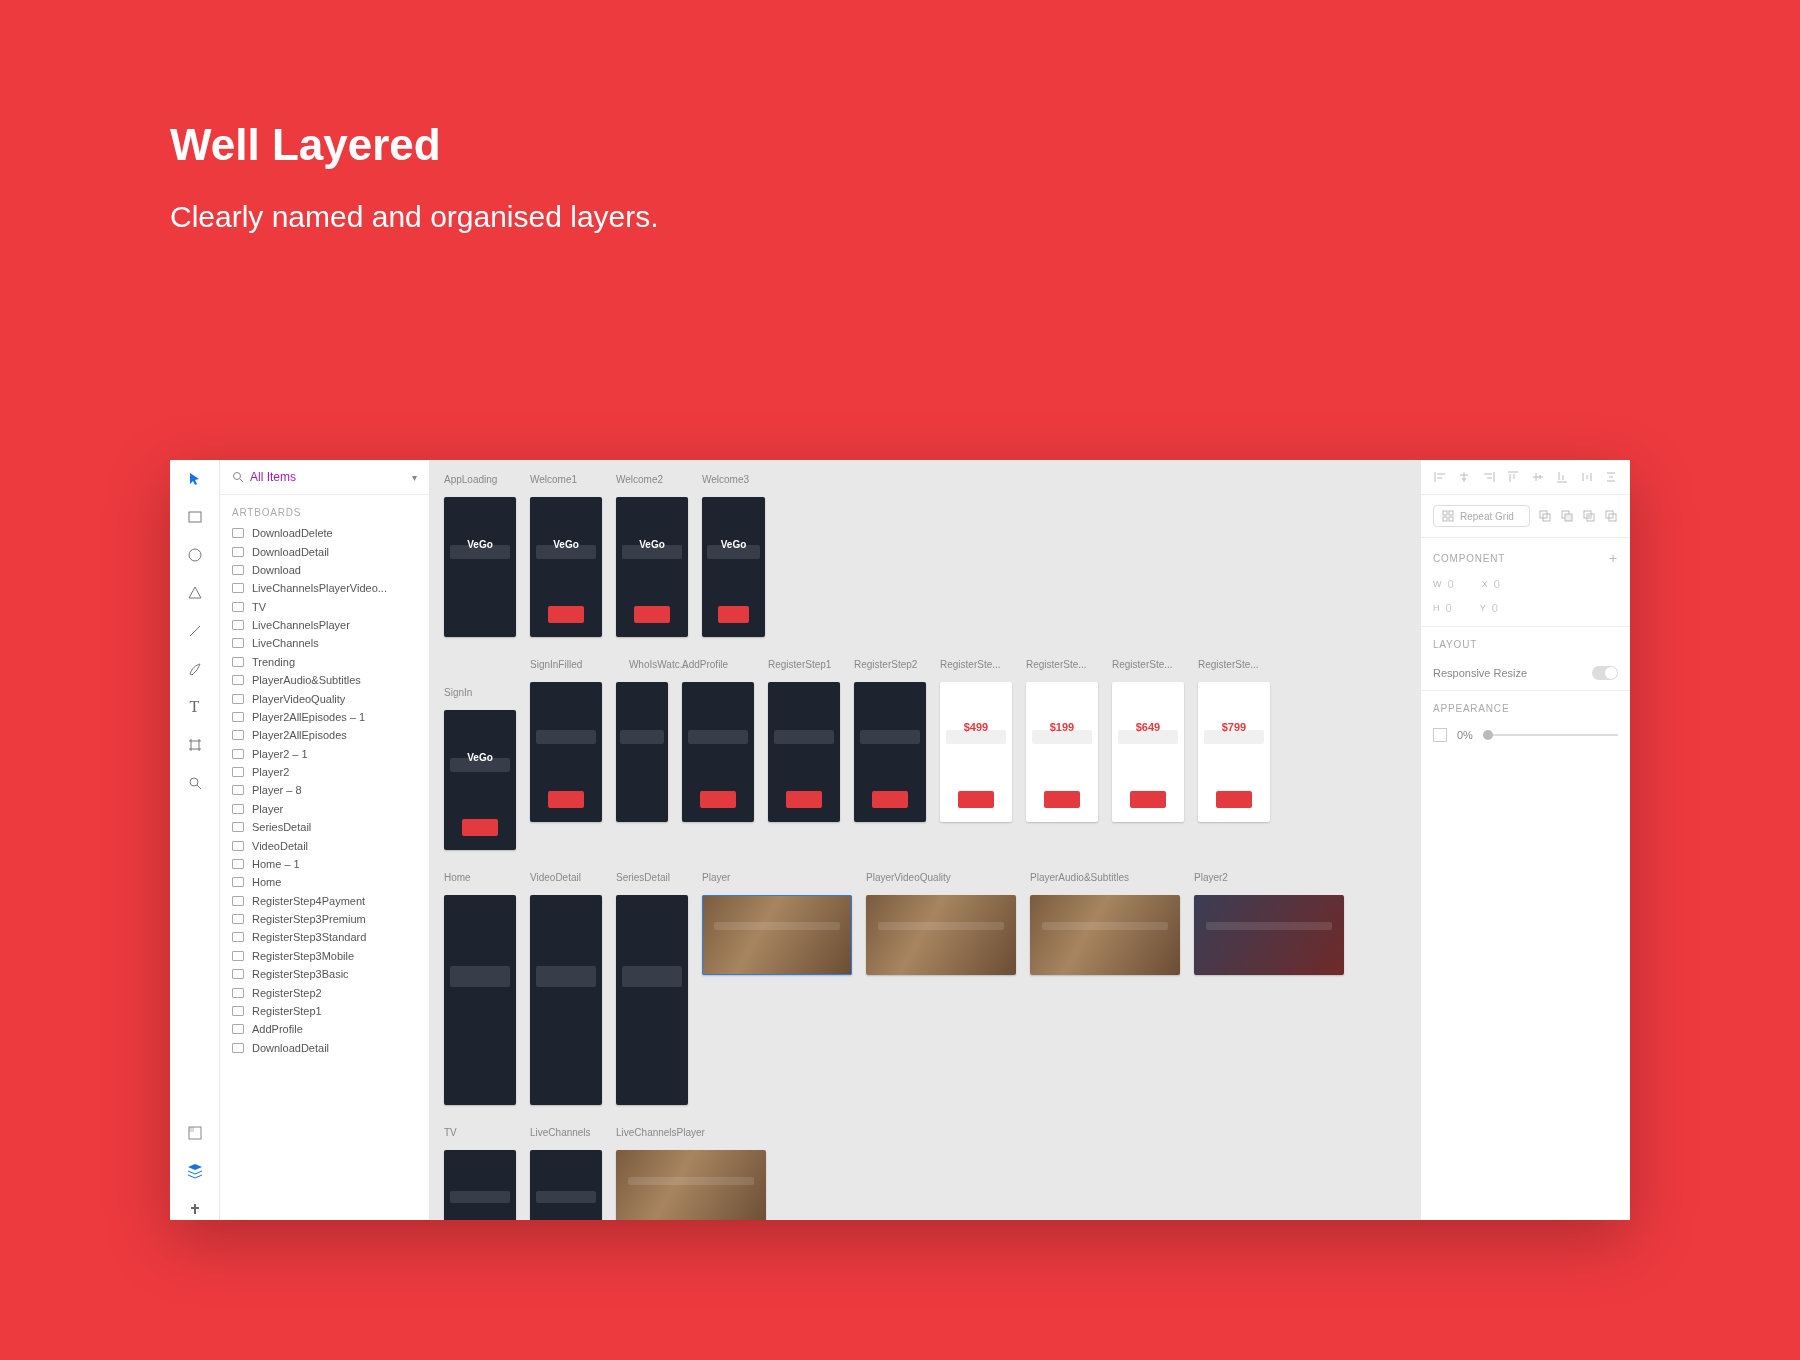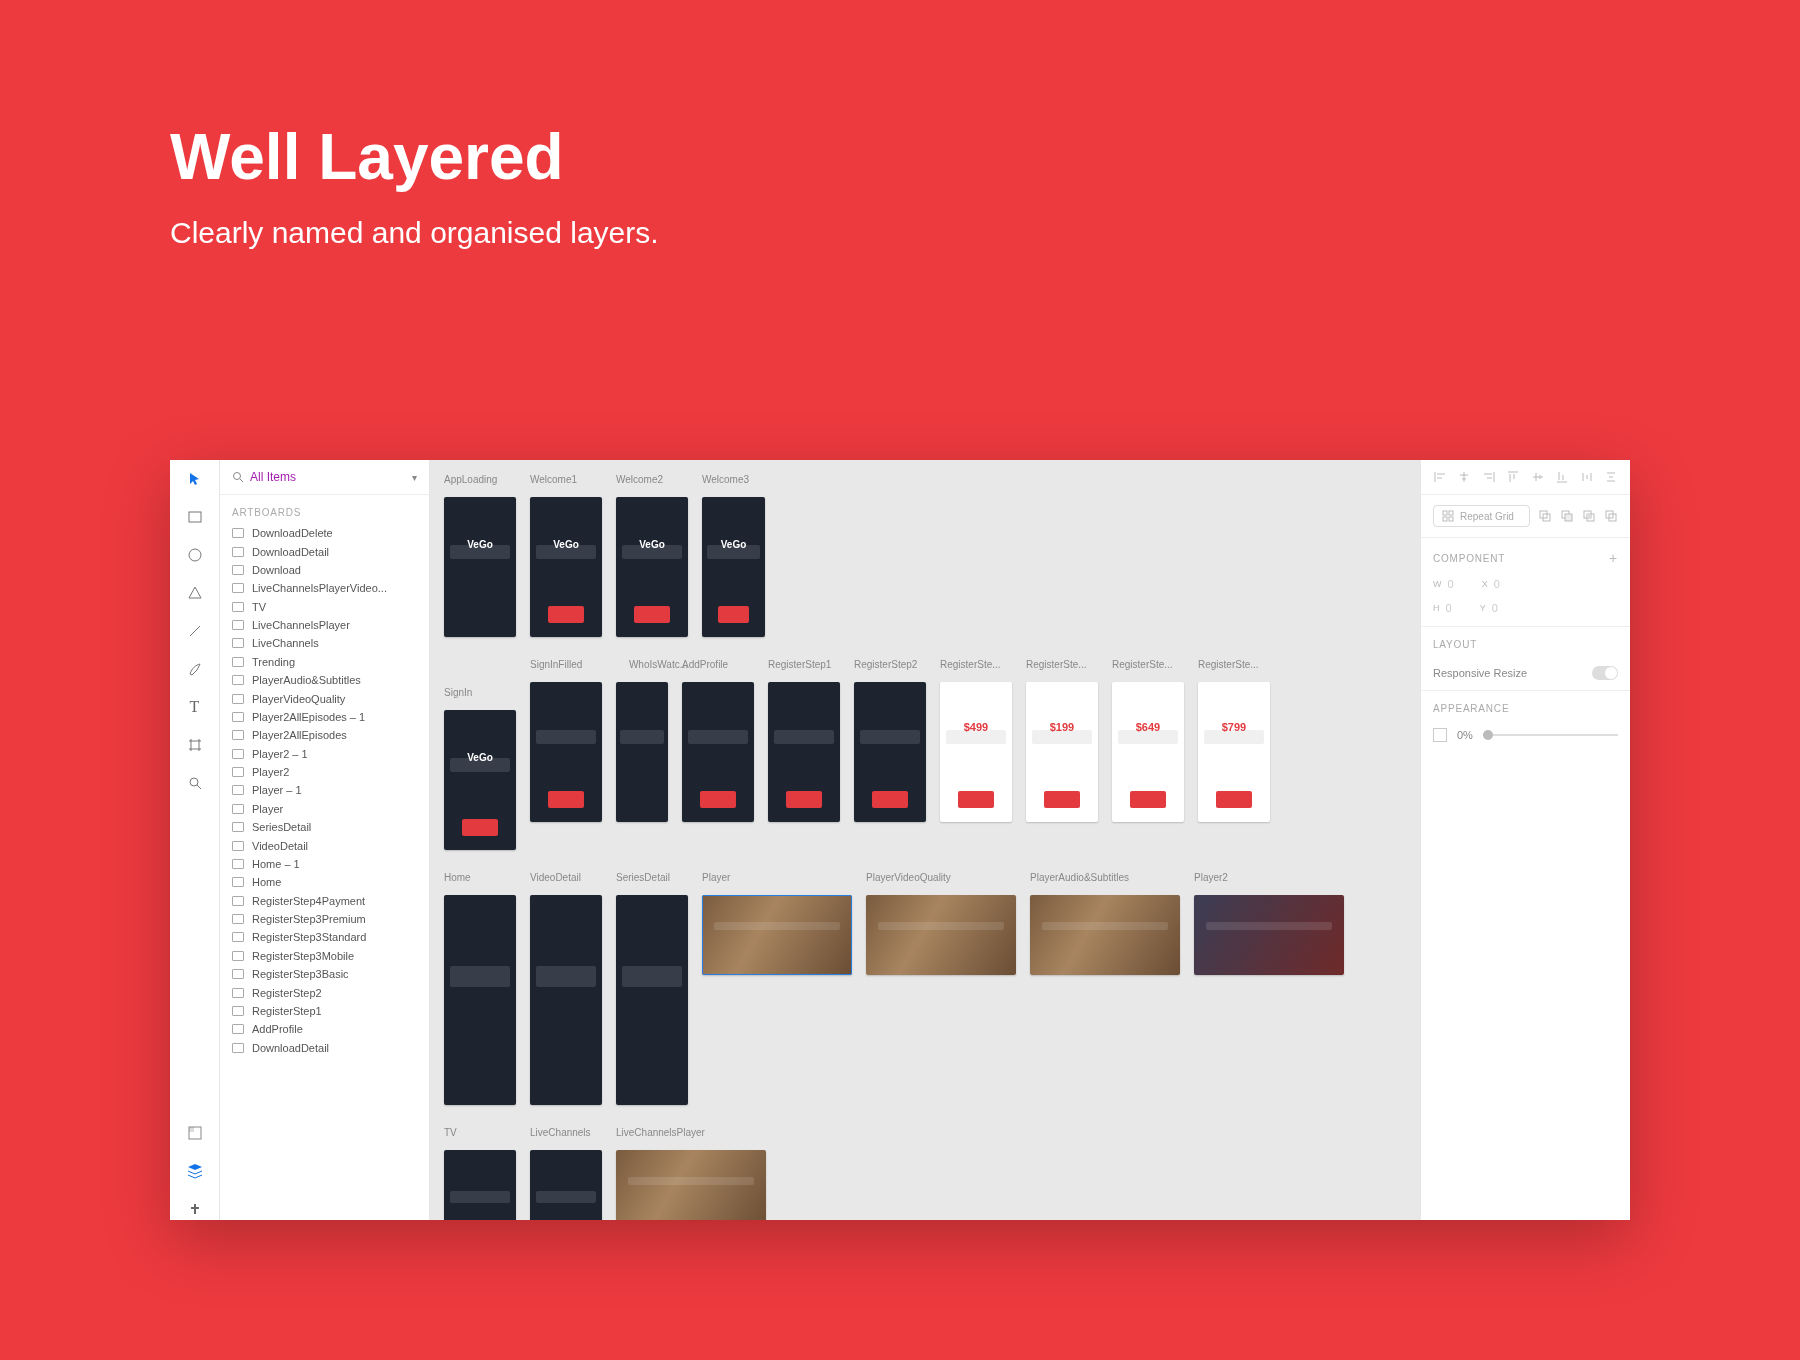--- a/index.html
+++ b/index.html
@@ -7,21 +7,21 @@
     font-family: -apple-system, BlinkMacSystemFont, "Segoe UI", Helvetica, Arial, sans-serif;
     background: #ed3a3f;
     width: 1800px;
     height: 1360px;
     overflow: hidden;
   }
   .hero {
     padding: 120px 170px 60px 170px;
     color: #fff;
   }
-  .hero h1 { font-size: 64px; font-weight: 700; margin-bottom: 22px; }
+  .hero h1 { font-size: 44px; font-weight: 700; margin-bottom: 30px; }
   .hero p  { font-size: 30px; font-weight: 500; }
 
   .app-frame {
     position: absolute;
     left: 170px; top: 460px;
     width: 1460px; height: 760px;
     background: #f4f4f4;
     display: flex;
     overflow: hidden;
     box-shadow: 0 20px 60px rgba(0,0,0,.25);
@@ -289,21 +289,21 @@
         <div class="lp-item">
           <span class="ab"></span>
           <span class="nm">Player2 – 1</span>
         </div>
         <div class="lp-item">
           <span class="ab"></span>
           <span class="nm">Player2</span>
         </div>
         <div class="lp-item">
           <span class="ab"></span>
-          <span class="nm">Player – 1</span>
+          <span class="nm">Player – 8</span>
         </div>
         <div class="lp-item">
           <span class="ab"></span>
           <span class="nm">Player</span>
         </div>
         <div class="lp-item">
           <span class="ab"></span>
           <span class="nm">SeriesDetail</span>
         </div>
         <div class="lp-item">

